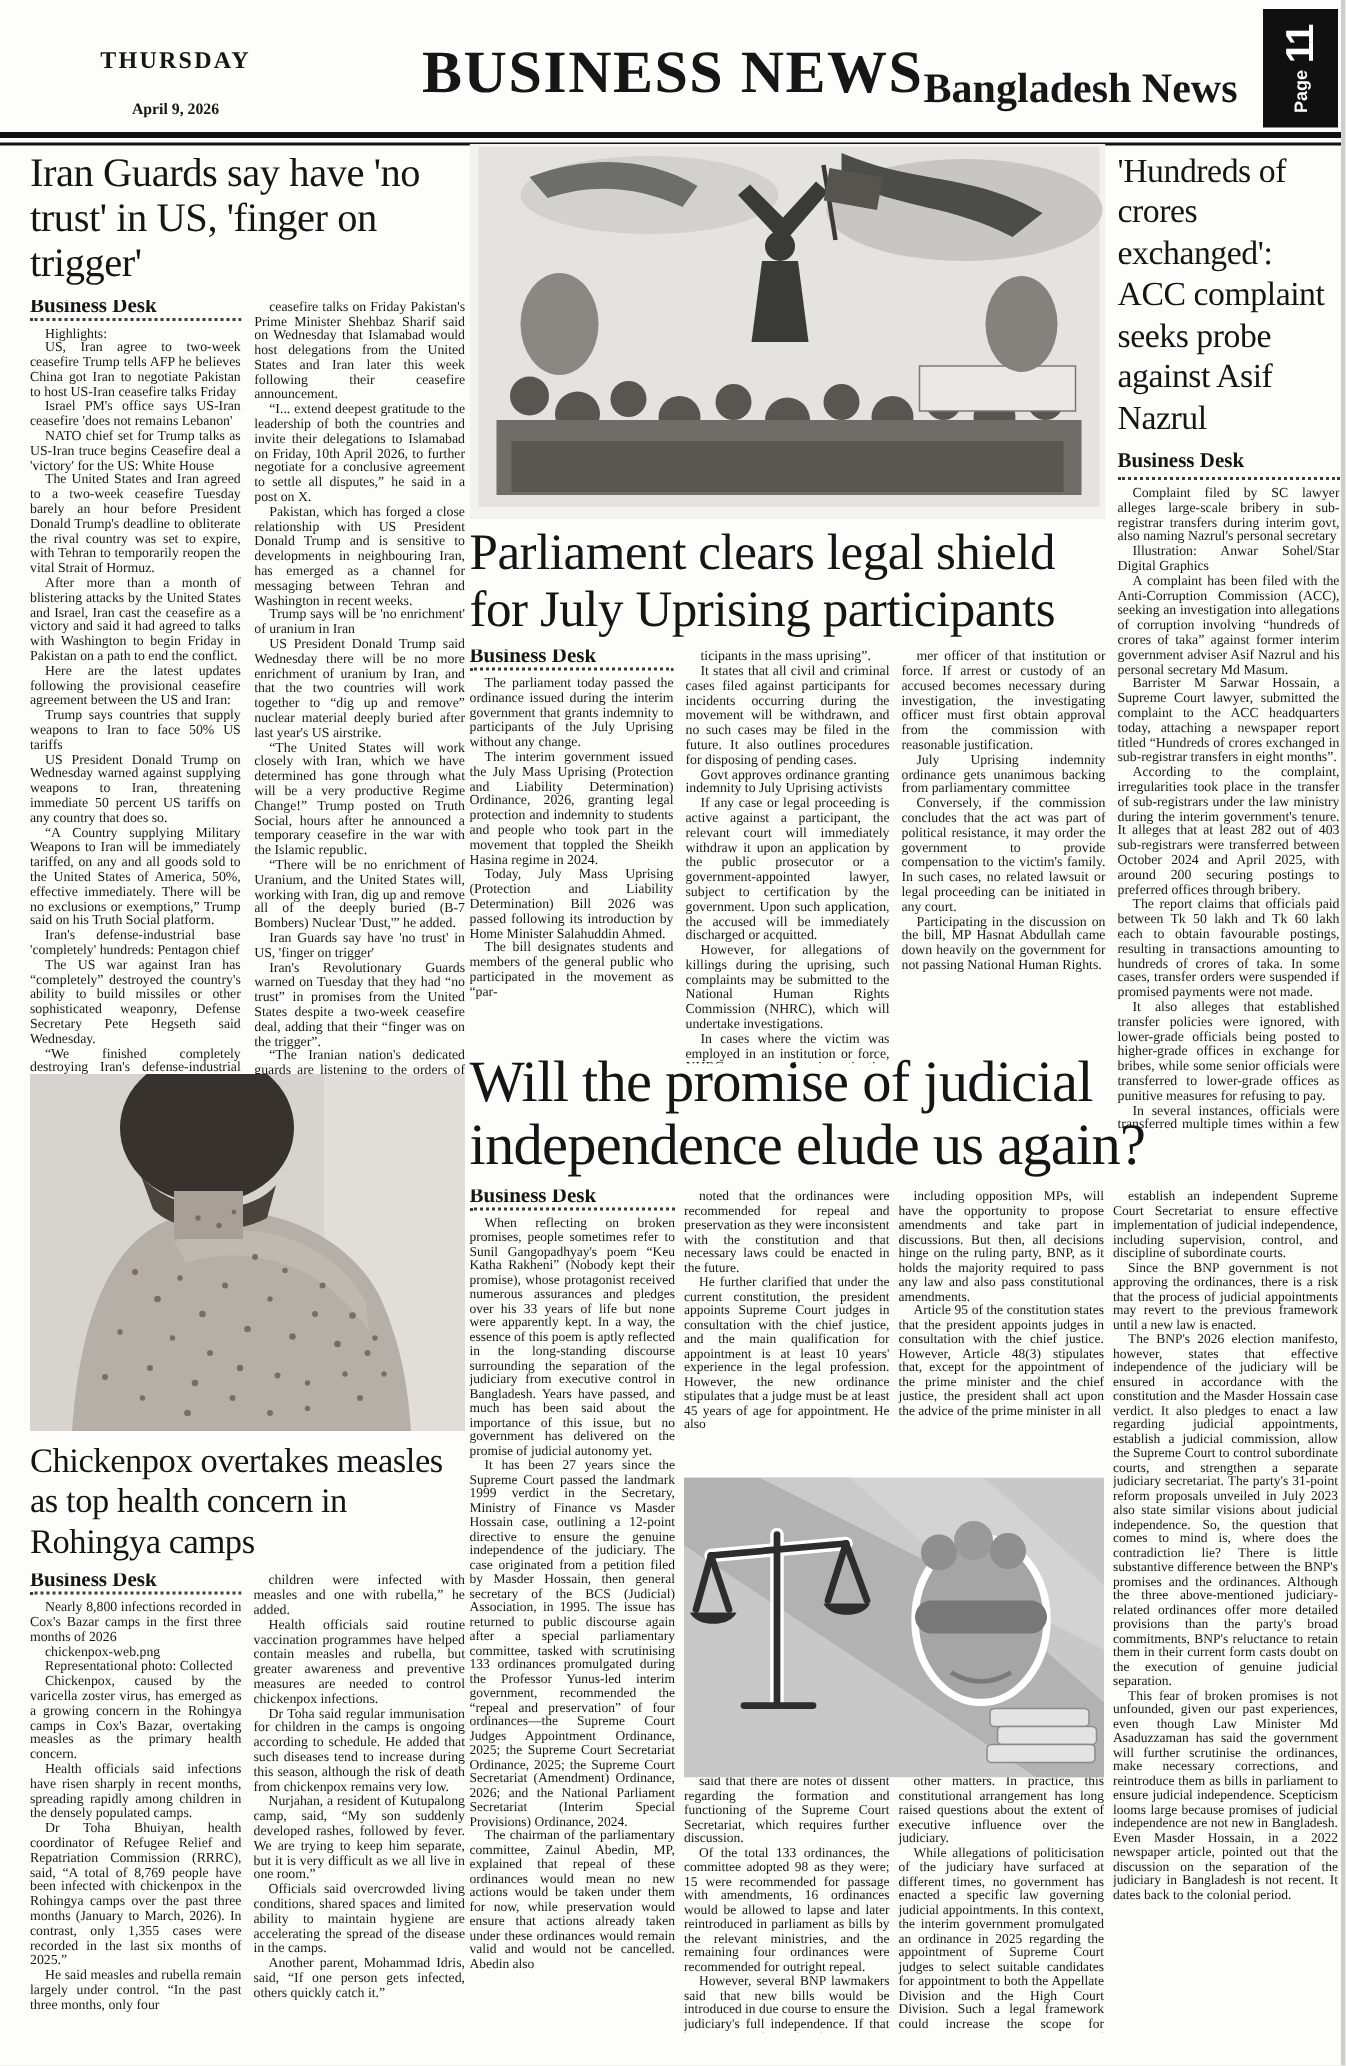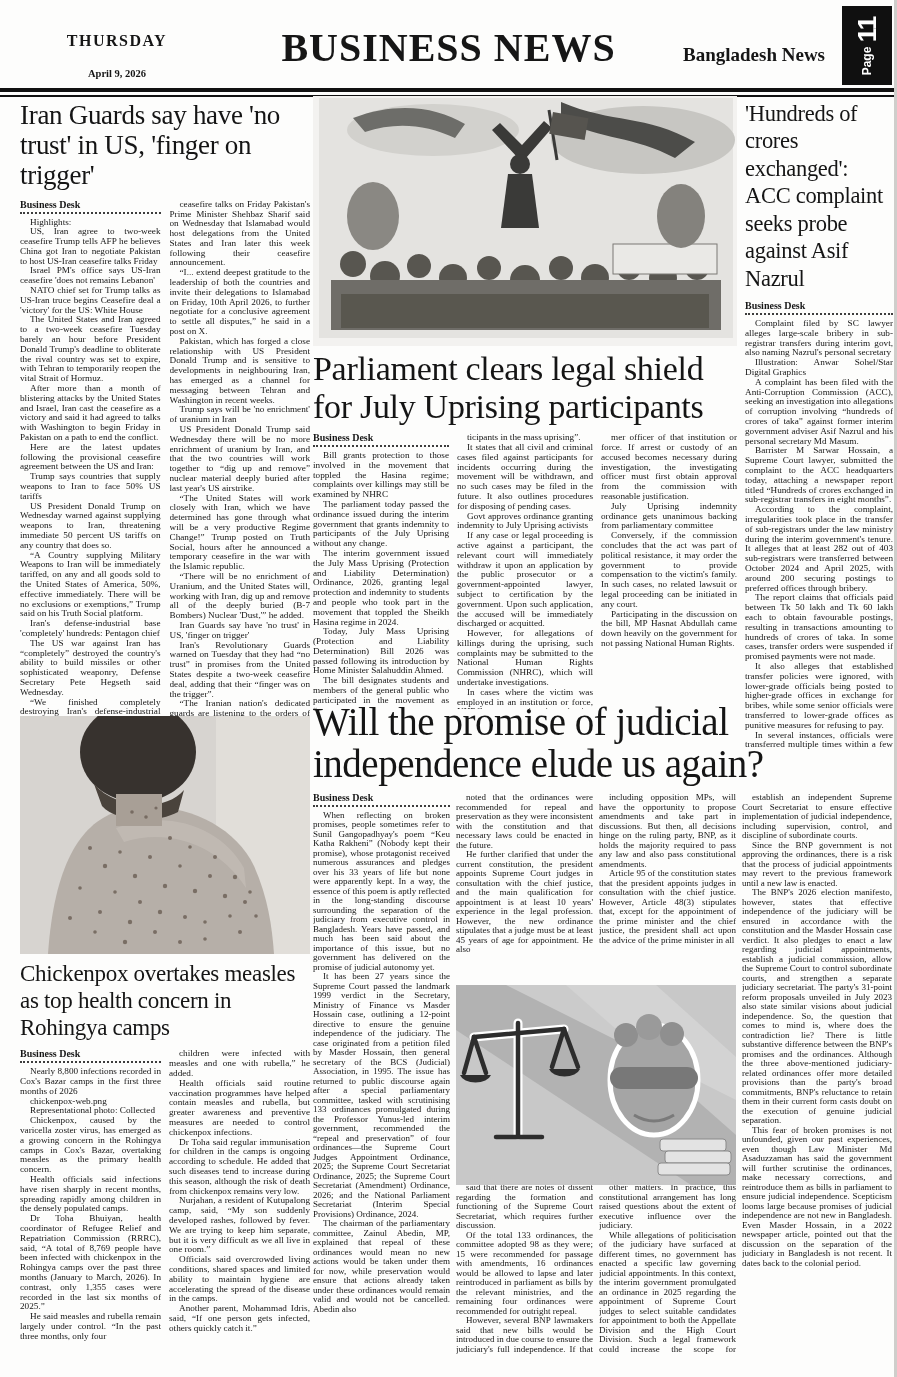--- a/index.html
+++ b/index.html
@@ -4,32 +4,32 @@
 <style>
   html,body{margin:0;padding:0;background:#e9e9e7;}
   .page{position:relative;width:897px;height:1377px;background:#fdfdfc;margin:0 auto;overflow:hidden;
         font-family:"Liberation Serif",serif;color:#161616;border-right:3px solid #cfcecb;box-sizing:border-box;}
   
   .masthead{position:absolute;left:0;top:0;width:897px;height:96px;border-radius:12px;}
   .day-block{position:absolute;left:52px;top:32px;width:130px;text-align:center;}
   .day{font-size:16px;font-weight:700;letter-spacing:1.5px;}
   .date{font-size:10.5px;font-weight:700;margin-top:18px;}
   .section-title{position:absolute;left:0;right:0;top:24px;text-align:center;font-size:40px;font-weight:700;letter-spacing:1px;}
-  .brand{position:absolute;right:72px;top:44px;font-size:19px;font-weight:700;}
+  .brand{position:absolute;right:72px;top:44px;font-size:28px;font-weight:700;}
   .pagebox{position:absolute;left:842px;top:6px;width:50px;height:79px;background:#101010;}
   .pagebox .rot{position:absolute;left:50%;top:50%;transform:translate(-50%,-50%) rotate(-90deg);
         white-space:nowrap;color:#fff;font-family:"Liberation Sans",sans-serif;}
   .pagebox .pg{font-size:12px;font-weight:700;vertical-align:middle;}
   .pagebox .num{font-size:26px;font-weight:700;vertical-align:middle;letter-spacing:-1px;}
   .rule-a{position:absolute;left:0;top:88px;width:897px;height:4px;background:#111;}
   .rule-b{position:absolute;left:0;top:95px;width:897px;height:2px;background:#111;}
   
   .article{position:absolute;}
   .headline{font-weight:400;color:#151515;letter-spacing:-0.3px;}
-  .byline{font-weight:700;font-size:10px;}
+  .byline{font-weight:700;font-size:14px;}
   .dots{border-bottom:2px dotted #3d3d3d;margin:2px 0 4px;}
   .body-cols{display:flex;}
   .bcol{text-align:justify;font-size:9.2px;line-height:9.8px;overflow:hidden;}
   .bcol p{margin:0;text-indent:10px;}
   
   .a-iran{left:20px;top:100px;width:290px;}
   .a-iran .headline{font-size:27px;line-height:1.12;}
   .a-iran .body-cols{margin-top:9px;height:540px;column-gap:9px;}
   .a-iran .bcol{width:141px;}
   
@@ -156,21 +156,20 @@
     </svg>
   </div>
 
   <div class="article a-parl">
     <div class="headline">Parliament clears legal shield for July Uprising participants</div>
     <div class="body-cols">
       <div class="bcol">
         <div class="byline">Business Desk</div>
         <div class="dots"></div>
         <div>
-            <p>Bill grants protection to those involved in the movement that toppled the Hasina regime; complaints over killings may still be examined by NHRC</p>
             <p>The parliament today passed the ordinance issued during the interim government that grants indemnity to participants of the July Uprising without any change.</p>
             <p>The interim government issued the July Mass Uprising (Protection and Liability Determination) Ordinance, 2026, granting legal protection and indemnity to students and people who took part in the movement that toppled the Sheikh Hasina regime in 2024.</p>
             <p>Today, July Mass Uprising (Protection and Liability Determination) Bill 2026 was passed following its introduction by Home Minister Salahuddin Ahmed.</p>
             <p>The bill designates students and members of the general public who participated in the movement as “par-</p>
           </div>
       </div>
       <div class="bcol">
         <div>
             <p>ticipants in the mass uprising”.</p>
             <p>It states that all civil and criminal cases filed against participants for incidents occurring during the movement will be withdrawn, and no such cases may be filed in the future. It also outlines procedures for disposing of pending cases.</p>

